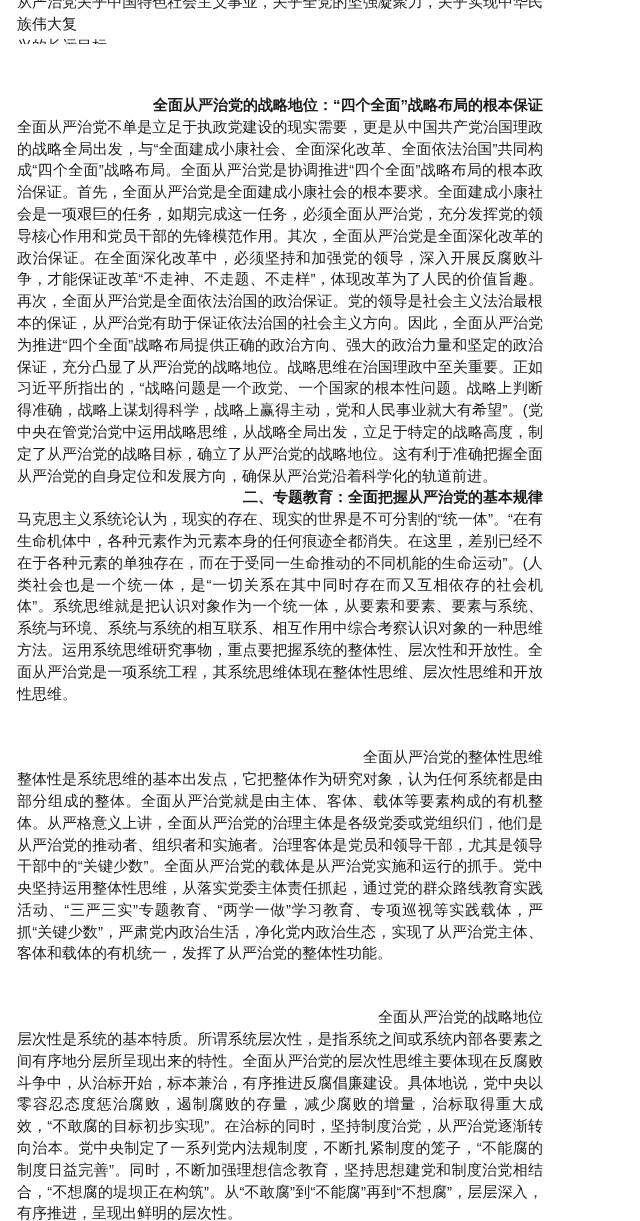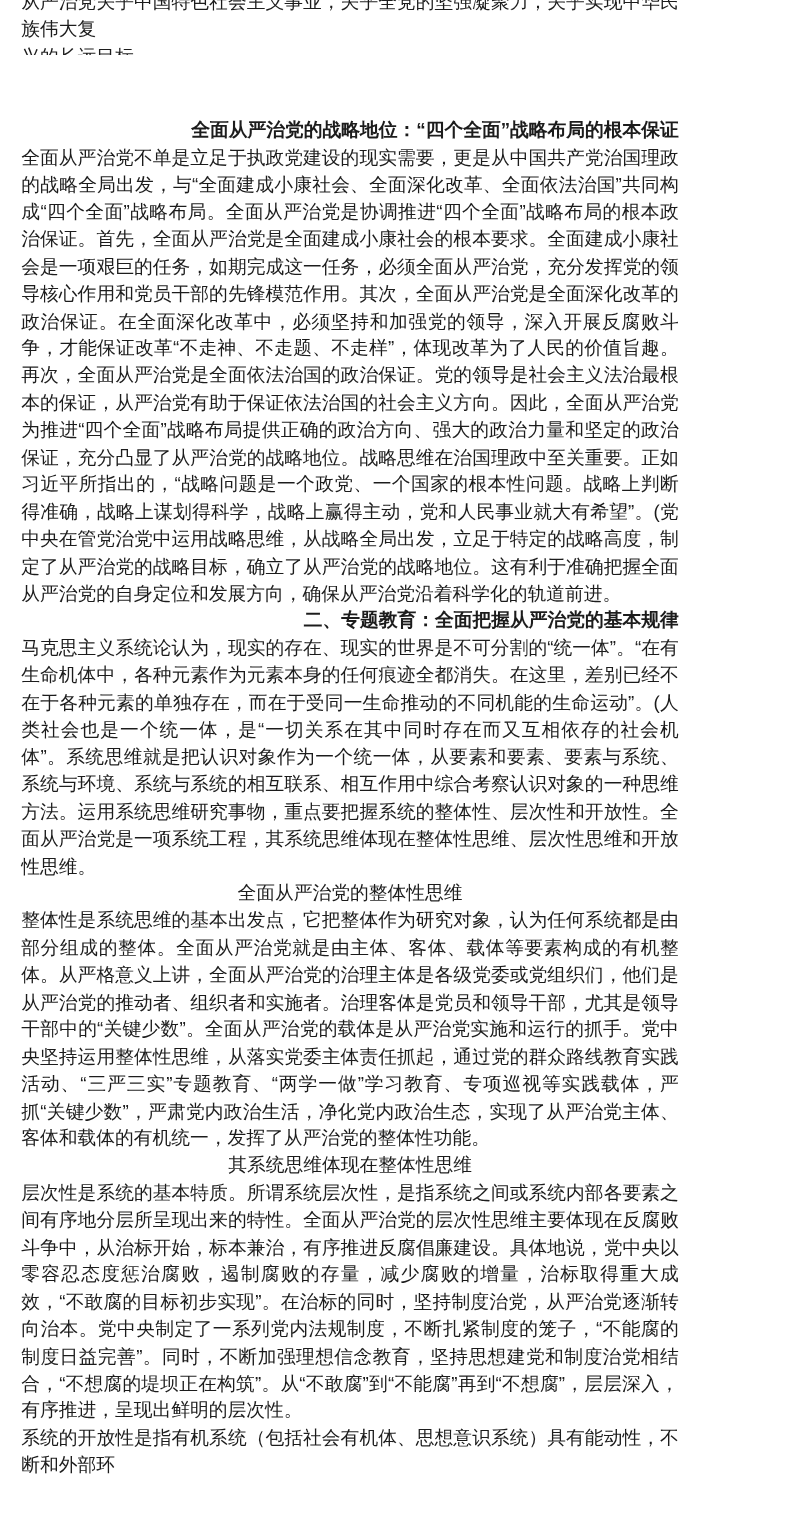--- a/index.html
+++ b/index.html
@@ -34,21 +34,22 @@
   .heading {
     font-size: 15px;
     line-height: 21.8px;
     font-weight: bold;
     text-align: right;
   }
   .subheading {
     font-size: 15px;
     line-height: 21.8px;
     font-weight: normal;
-    text-align: center;
+    text-align: right;
+    margin-top: 42px;
   }
   .clip-top {
     height: 44px;
     overflow: hidden;
     position: relative;
   }
   .clip-inner {
     margin-top: -9px;
   }
   .spacer {
@@ -80,20 +81,20 @@
 
   <h2 class="heading">全面从严治党的战略地位：“四个全面”战略布局的根本保证</h2>
   <p class="para">全面从严治党不单是立足于执政党建设的现实需要，更是从中国共产党治国理政的战略全局出发，与“全面建成小康社会、全面深化改革、全面依法治国”共同构成“四个全面”战略布局。全面从严治党是协调推进“四个全面”战略布局的根本政治保证。首先，全面从严治党是全面建成小康社会的根本要求。全面建成小康社会是一项艰巨的任务，如期完成这一任务，必须全面从严治党，充分发挥党的领导核心作用和党员干部的先锋模范作用。其次，全面从严治党是全面深化改革的政治保证。在全面深化改革中，必须坚持和加强党的领导，深入开展反腐败斗争，才能保证改革“不走神、不走题、不走样”，体现改革为了人民的价值旨趣。再次，全面从严治党是全面依法治国的政治保证。党的领导是社会主义法治最根本的保证，从严治党有助于保证依法治国的社会主义方向。因此，全面从严治党为推进“四个全面”战略布局提供正确的政治方向、强大的政治力量和坚定的政治保证，充分凸显了从严治党的战略地位。战略思维在治国理政中至关重要。正如习近平所指出的，“战略问题是一个政党、一个国家的根本性问题。战略上判断得准确，战略上谋划得科学，战略上赢得主动，党和人民事业就大有希望”。(党中央在管党治党中运用战略思维，从战略全局出发，立足于特定的战略高度，制定了从严治党的战略目标，确立了从严治党的战略地位。这有利于准确把握全面从严治党的自身定位和发展方向，确保从严治党沿着科学化的轨道前进。</p>
 
   <h2 class="heading">二、专题教育：全面把握从严治党的基本规律</h2>
   <p class="para">马克思主义系统论认为，现实的存在、现实的世界是不可分割的“统一体”。“在有生命机体中，各种元素作为元素本身的任何痕迹全都消失。在这里，差别已经不在于各种元素的单独存在，而在于受同一生命推动的不同机能的生命运动”。(人类社会也是一个统一体，是“一切关系在其中同时存在而又互相依存的社会机体”。系统思维就是把认识对象作为一个统一体，从要素和要素、要素与系统、系统与环境、系统与系统的相互联系、相互作用中综合考察认识对象的一种思维方法。运用系统思维研究事物，重点要把握系统的整体性、层次性和开放性。全面从严治党是一项系统工程，其系统思维体现在整体性思维、层次性思维和开放性思维。</p>
 
   <h3 class="subheading">全面从严治党的整体性思维</h3>
   <p class="para">整体性是系统思维的基本出发点，它把整体作为研究对象，认为任何系统都是由部分组成的整体。全面从严治党就是由主体、客体、载体等要素构成的有机整体。从严格意义上讲，全面从严治党的治理主体是各级党委或党组织们，他们是从严治党的推动者、组织者和实施者。治理客体是党员和领导干部，尤其是领导干部中的“关键少数”。全面从严治党的载体是从严治党实施和运行的抓手。党中央坚持运用整体性思维，从落实党委主体责任抓起，通过党的群众路线教育实践活动、“三严三实”专题教育、“两学一做”学习教育、专项巡视等实践载体，严抓“关键少数”，严肃党内政治生活，净化党内政治生态，实现了从严治党主体、客体和载体的有机统一，发挥了从严治党的整体性功能。</p>
 
-  <h3 class="subheading">其系统思维体现在整体性思维</h3>
+  <h3 class="subheading">全面从严治党的战略地位</h3>
   <p class="para">层次性是系统的基本特质。所谓系统层次性，是指系统之间或系统内部各要素之间有序地分层所呈现出来的特性。全面从严治党的层次性思维主要体现在反腐败斗争中，从治标开始，标本兼治，有序推进反腐倡廉建设。具体地说，党中央以零容忍态度惩治腐败，遏制腐败的存量，减少腐败的增量，治标取得重大成效，“不敢腐的目标初步实现”。在治标的同时，坚持制度治党，从严治党逐渐转向治本。党中央制定了一系列党内法规制度，不断扎紧制度的笼子，“不能腐的制度日益完善”。同时，不断加强理想信念教育，坚持思想建党和制度治党相结合，“不想腐的堤坝正在构筑”。从“不敢腐”到“不能腐”再到“不想腐”，层层深入，有序推进，呈现出鲜明的层次性。</p>
 
   <p class="para">系统的开放性是指有机系统（包括社会有机体、思想意识系统）具有能动性，不断和外部环</p>
 
   <div class="footer">剩余5页　 减少腐败的增量</div>
 
 </div>
 
 </body></html>

